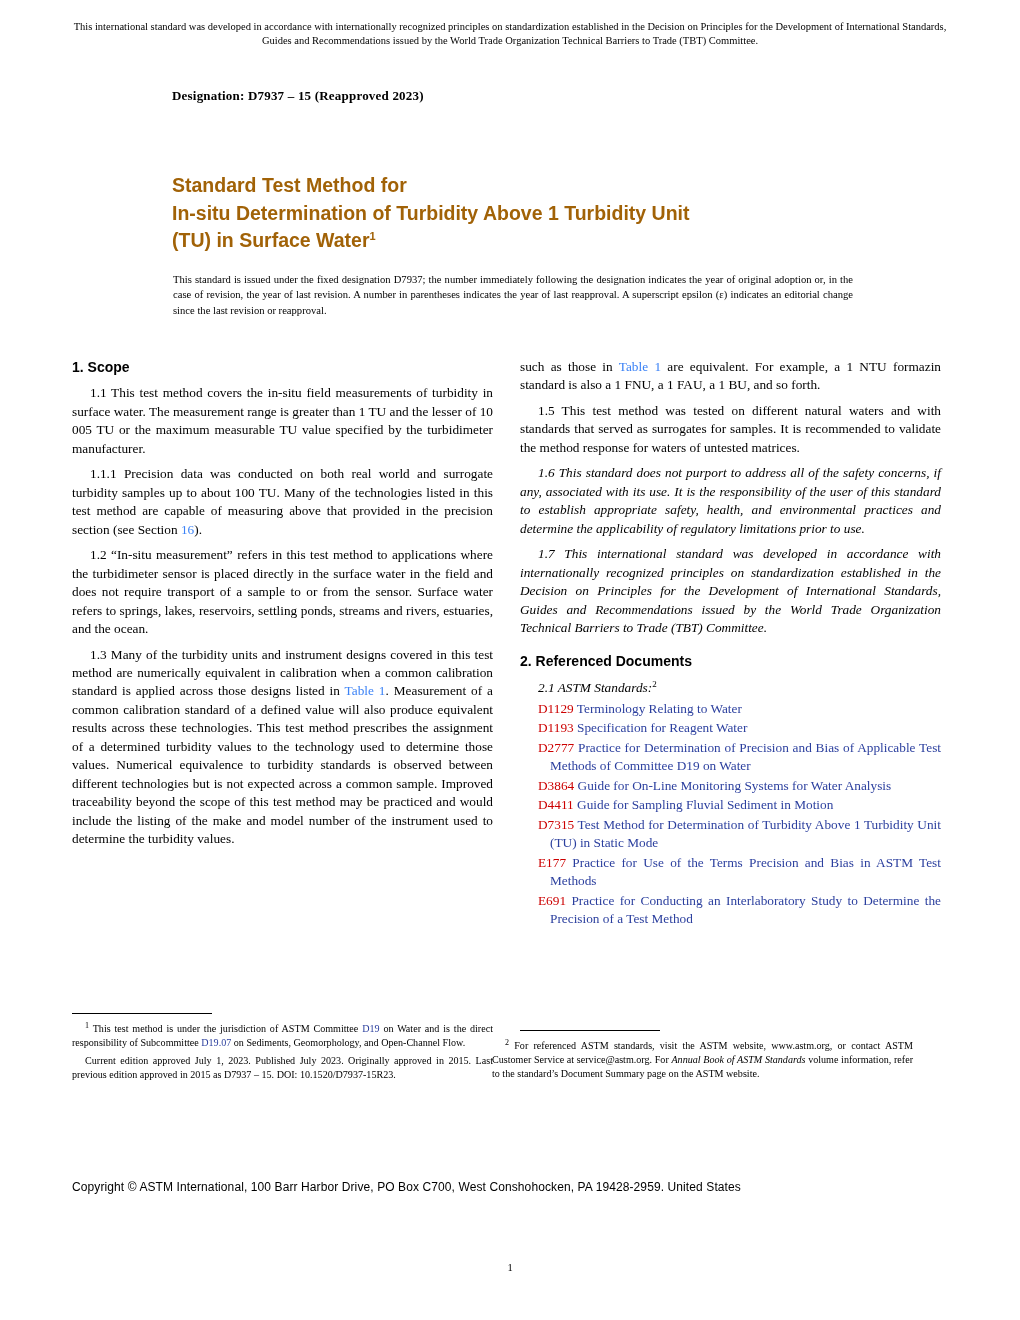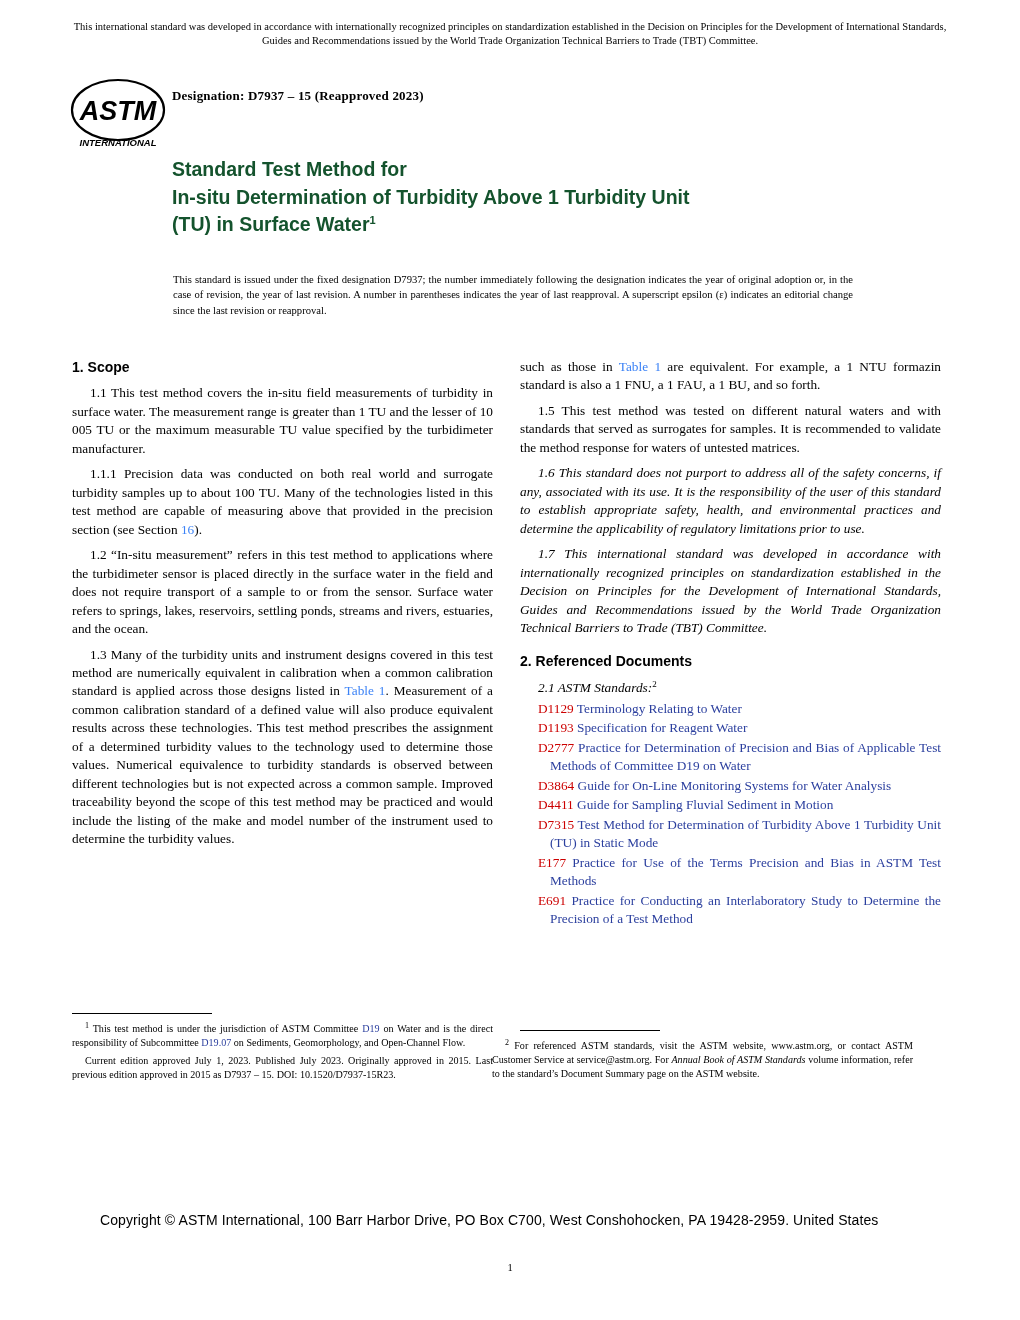--- a/index.html
+++ b/index.html
@@ -53,28 +53,28 @@
     left: 172px;
     font-family: "Liberation Serif", serif;
     font-weight: bold;
     font-size: 13px;
     letter-spacing: 0.2px;
   }
 
   
   .title {
     position: absolute;
-    top: 156px;
+    top: 172px;
     left: 172px;
     width: 700px;
     font-family: "Liberation Sans", sans-serif;
     font-weight: bold;
     font-size: 19.5px;
     line-height: 1.42;
-    color: #14532d;
+    color: #a16207;
   }
   .title sup { font-size: 11px; font-weight: bold; vertical-align: super; }
 
   
   .issue-note {
     position: absolute;
     top: 272px;
     left: 173px;
     width: 680px;
     font-family: "Liberation Serif", serif;
@@ -154,51 +154,43 @@
     text-align: justify;
   }
   .footnote.left { top: 1020px; left: 72px; }
   .footnote.right { top: 1037px; left: 492px; }
   .footnote p { text-indent: 13px; margin: 0 0 4px 0; }
   .footnote sup { font-size: 8px; }
 
   
   .copyright {
     position: absolute;
-    top: 1212px;
+    top: 1180px;
     left: 72px;
     font-family: "Liberation Sans", sans-serif;
-    font-size: 14px;
+    font-size: 12px;
     letter-spacing: 0.1px;
-    margin-left: 28px;
   }
   .pageno {
     position: absolute;
     top: 1262px;
     left: 0;
     width: 1020px;
     text-align: center;
     font-family: "Liberation Serif", serif;
     font-size: 10.5px;
   }
 </style>
 </head>
 <body>
 
 <div class="page">
 
   <div class="tbt-note">This international standard was developed in accordance with internationally recognized principles on standardization established in the Decision on Principles for the Development of International Standards, Guides and Recommendations issued by the World Trade Organization Technical Barriers to Trade (TBT) Committee.</div>
 
-  <div class="logo-block">
-    <svg width="108" height="74" viewBox="0 0 108 74" xmlns="http://www.w3.org/2000/svg">
-      <ellipse cx="50" cy="34" rx="46" ry="30" fill="none" stroke="#000" stroke-width="2.2"></ellipse>
-      <text x="50" y="44" text-anchor="middle" font-family="Liberation Sans, sans-serif" font-style="italic" font-weight="bold" font-size="27" fill="#000">ASTM</text>
-      <text x="50" y="70" text-anchor="middle" font-family="Liberation Sans, sans-serif" font-style="italic" font-weight="bold" font-size="9.5" fill="#000">INTERNATIONAL</text>
-    </svg>
-  </div>
 
   <div class="designation">Designation: D7937 – 15 (Reapproved 2023)</div>
 
   <div class="title">
     <div>Standard Test Method for</div>
     <div>In-situ Determination of Turbidity Above 1 Turbidity Unit</div>
     <div><span>(TU) in Surface Water</span><sup>1</sup></div>
   </div>
 
   <div class="issue-note">This standard is issued under the fixed designation D7937; the number immediately following the designation indicates the year of original adoption or, in the case of revision, the year of last revision. A number in parentheses indicates the year of last reapproval. A superscript epsilon (ε) indicates an editorial change since the last revision or reapproval.</div>

